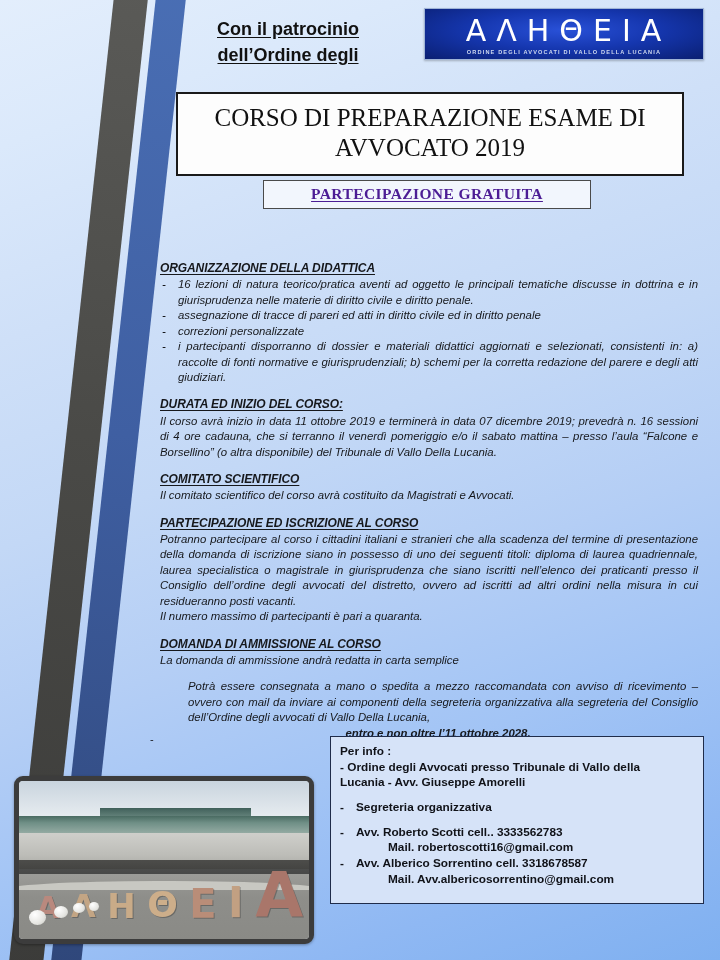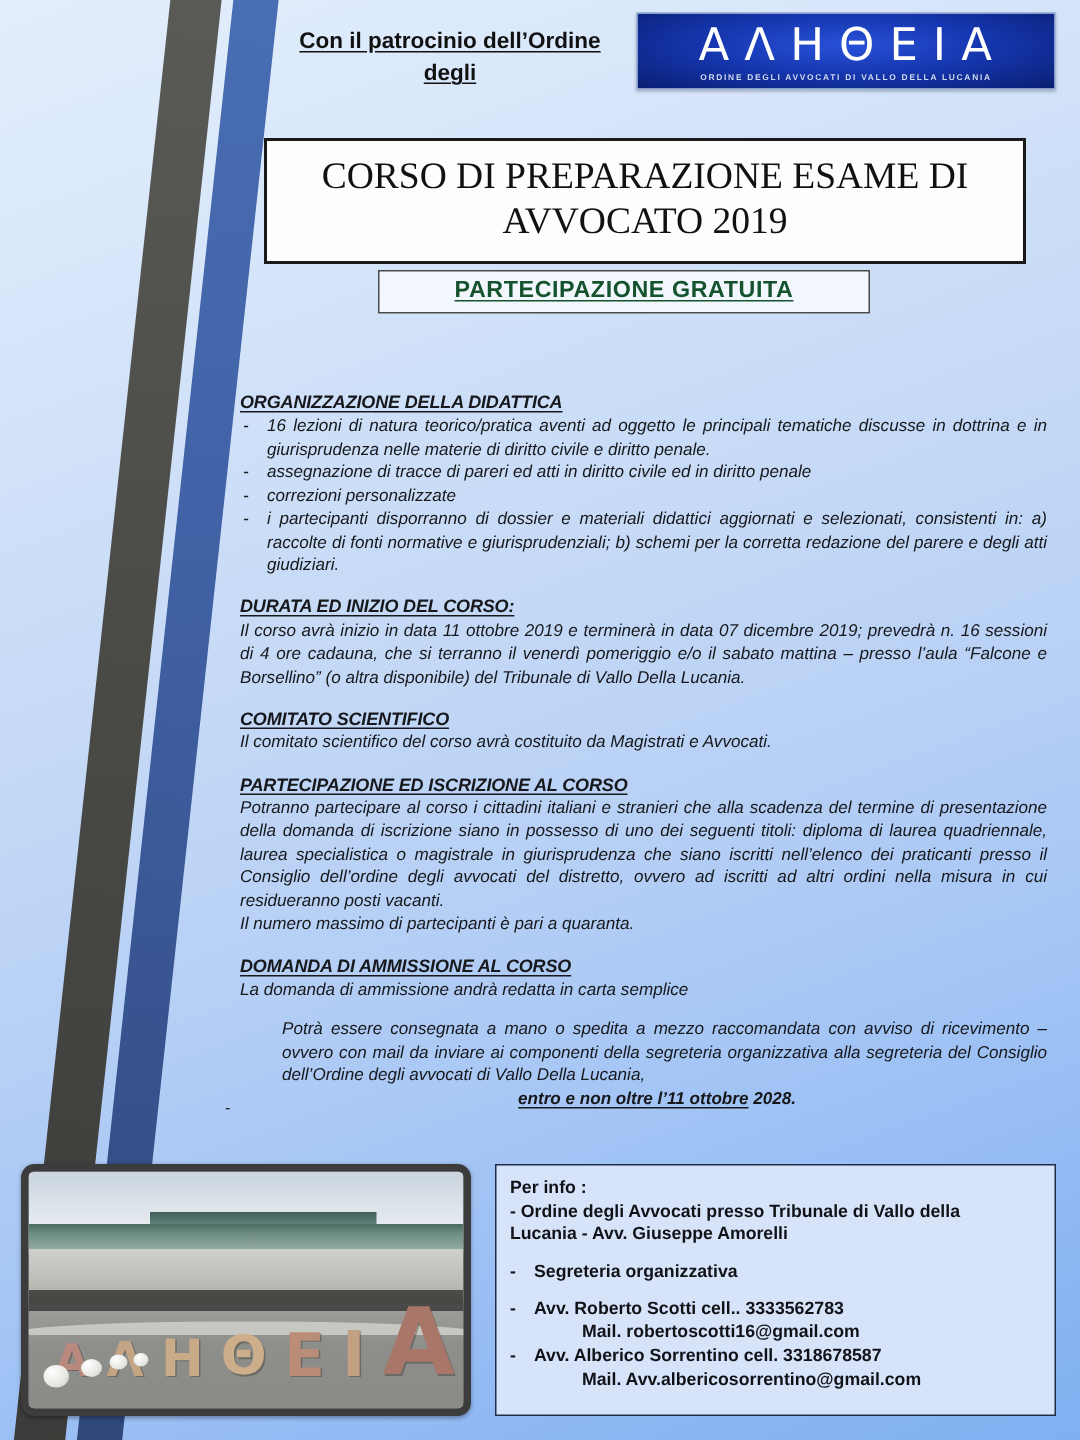--- a/index.html
+++ b/index.html
@@ -41,25 +41,25 @@
   .stripe-blue {
     left: 160px;
     width: 30px;
     transform: rotate(6.2deg);
     background: linear-gradient(to bottom, #4a6fb5 0%, #3f5fa2 45%, #2e4577 100%);
   }
 
   
   .patrocinio {
     position: absolute;
-    left: 184px;
+    left: 172px;
     top: 17px;
     width: 232px;
     text-align: center;
-    font-size: 15px;
+    font-size: 18px;
     font-weight: bold;
     color: #111111;
     line-height: 1.42;
     text-decoration: underline;
     text-underline-offset: 2px;
   }
 
   .logo-box {
     position: absolute;
     left: 424px;
@@ -109,34 +109,35 @@
     padding: 9px 10px 11px;
     text-align: center;
     font-family: "Liberation Serif", serif;
     font-size: 25px;
     line-height: 1.2;
     color: #111111;
   }
 
   .free-box {
     position: absolute;
-    left: 252px;
+    left: 263px;
     top: 180px;
     width: 328px;
     box-sizing: border-box;
     border: 1px solid #4a4a4a;
     background: #f2f6fd;
     padding: 4px 6px 5px;
     text-align: center;
     font-size: 15.5px;
     font-weight: bold;
     letter-spacing: 0.4px;
-    color: #14532d;
+    color: #4c1d95;
     text-decoration: underline;
     text-underline-offset: 2px;
+    font-family: Liberation Serif, serif;
   }
 
   
   .body-wrap {
     position: absolute;
     left: 160px;
     top: 260px;
     width: 538px;
     color: #16181c;
     font-size: 11.4px;
@@ -273,21 +274,21 @@
   }
   .b1 { width: 17px; height: 15px; left: 2%;  top: 42%; }
   .b2 { width: 14px; height: 12px; left: 30%; top: 22%; }
   .b3 { width: 12px; height: 10px; left: 52%; top: 10%; }
   .b4 { width: 10px; height: 9px;  left: 70%; top: 2%; }
 
   
   .info-box {
     position: absolute;
     left: 330px;
-    top: 776px;
+    top: 736px;
     width: 374px;
     height: 168px;
     box-sizing: border-box;
     border: 1.5px solid #1f2c4a;
     background: #d6e3f8;
     padding: 7px 9px;
     font-size: 11.8px;
     font-weight: bold;
     color: #101218;
     line-height: 1.33;

